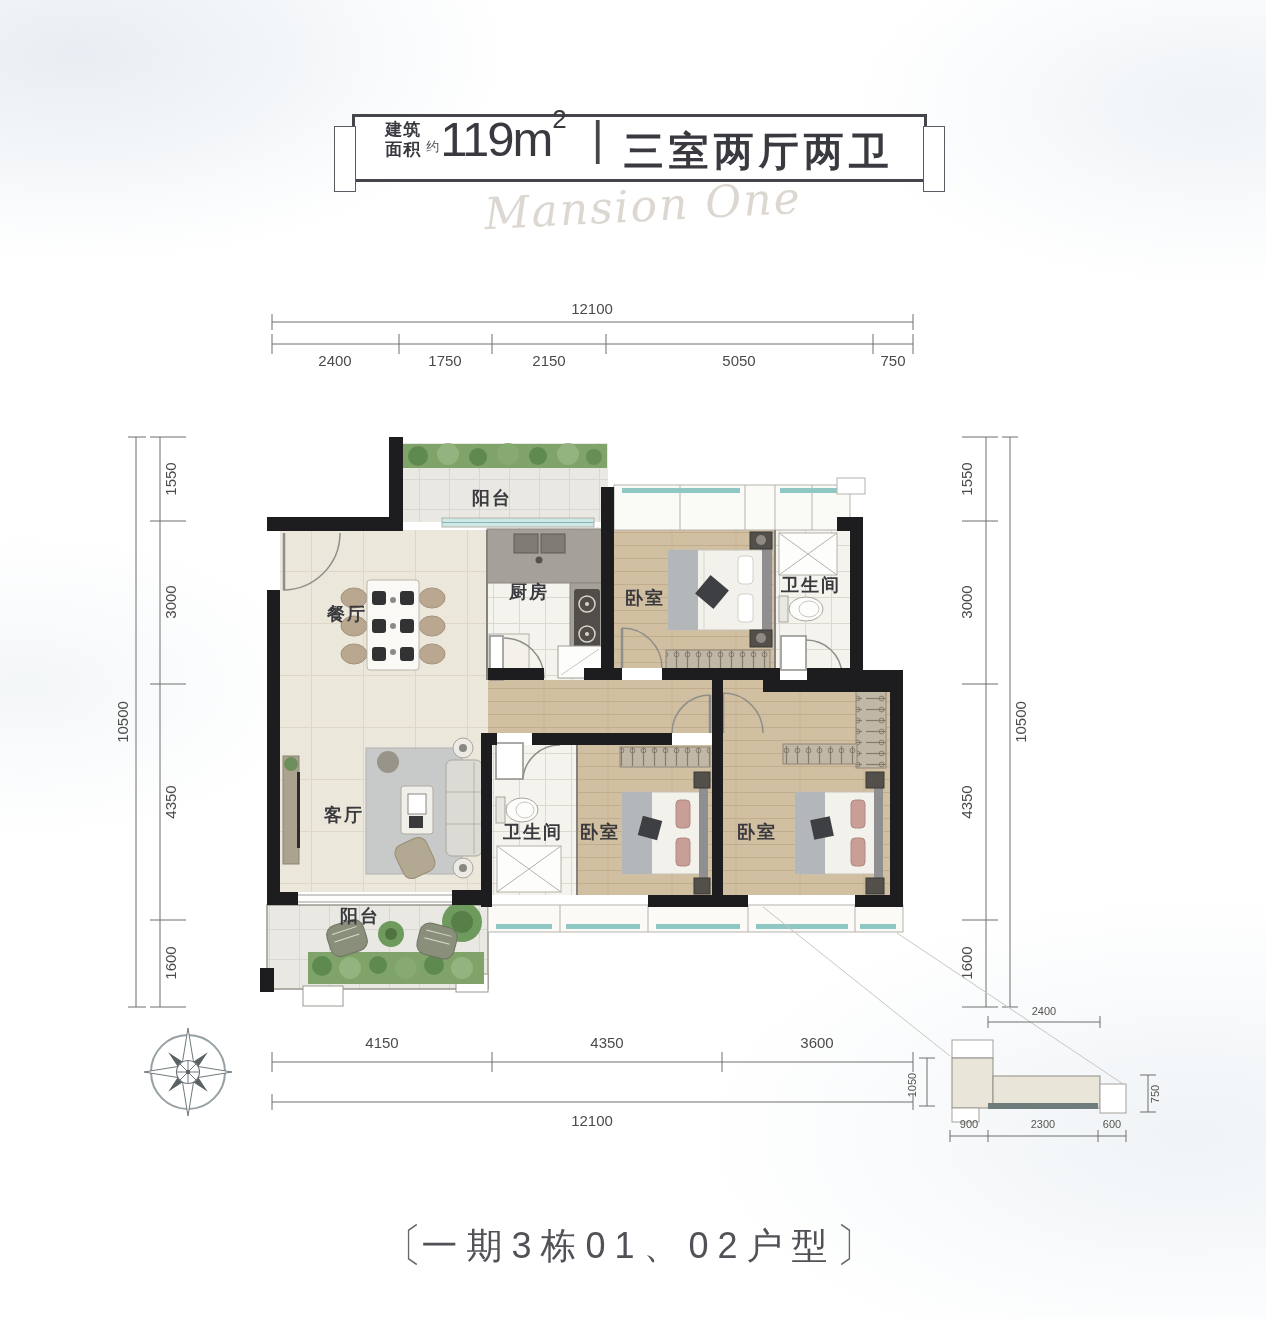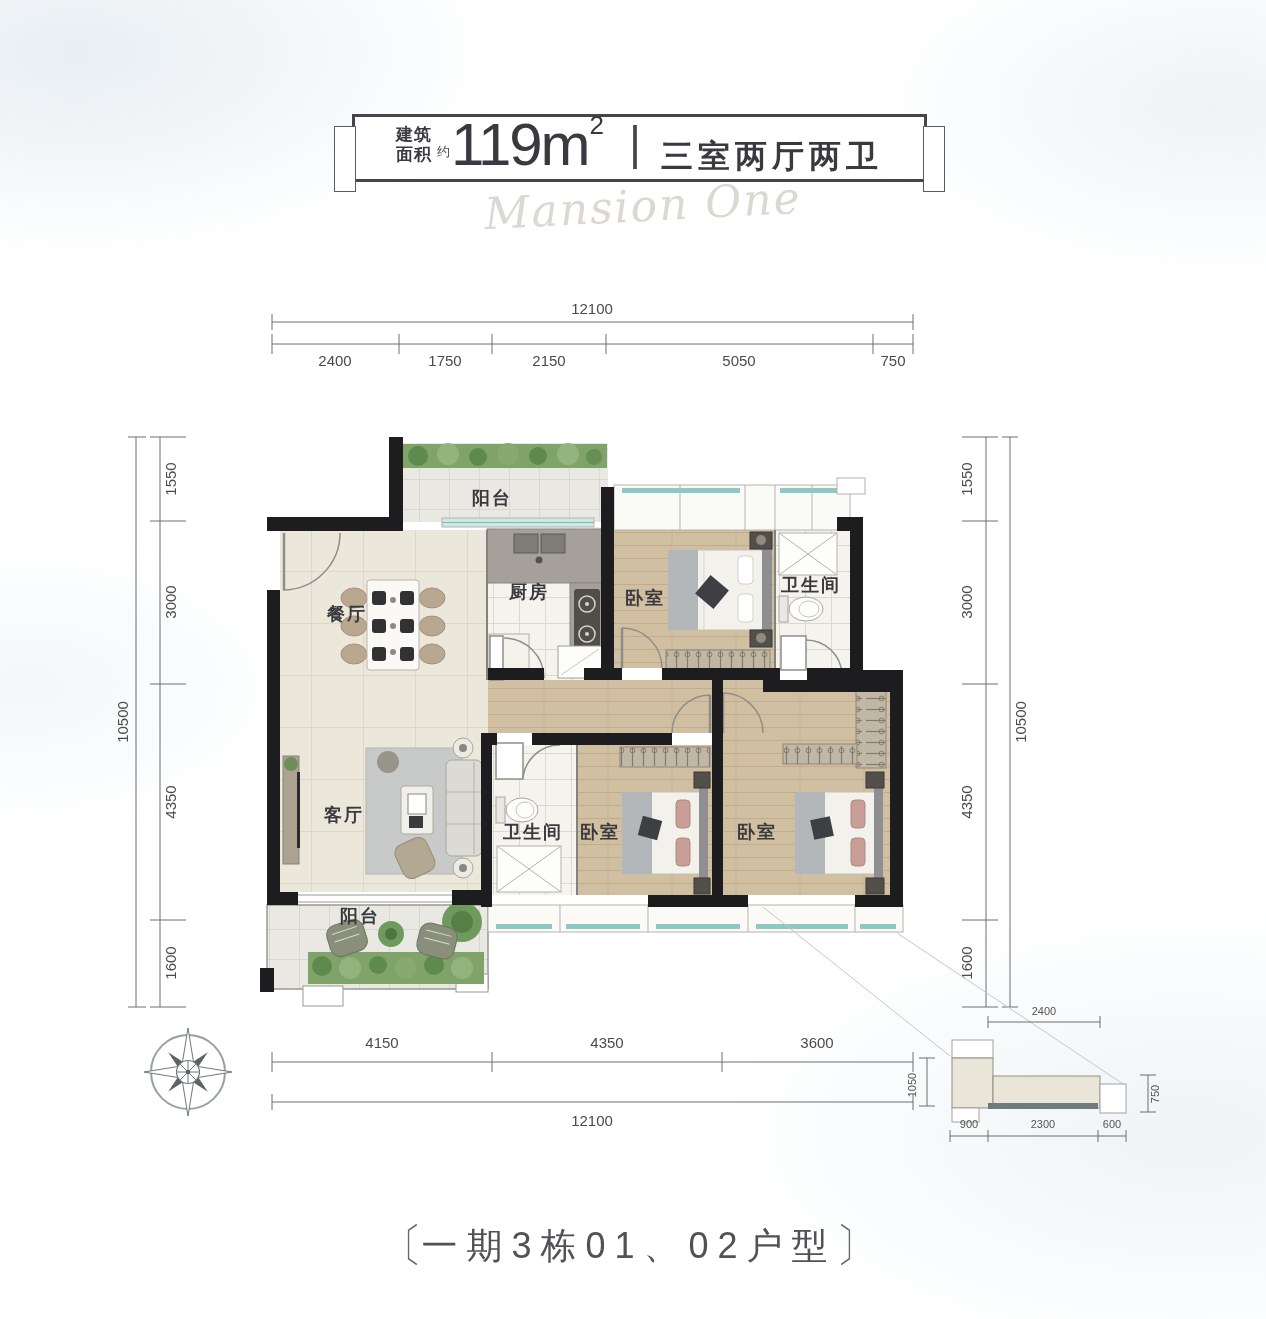--- a/index.html
+++ b/index.html
@@ -18,24 +18,24 @@
     position:absolute;left:352px;top:114px;width:575px;height:68px;
     background:#fff;border:3px solid #45454c;box-sizing:border-box;
     display:flex;align-items:flex-end;justify-content:center;z-index:3;
   }
   .tab{position:absolute;top:9px;height:64px;width:20px;background:#fff;border:1.5px solid #5a5a62;z-index:-1;}
   .tab-l{left:-21px}.tab-r{right:-21px}
   .title-inner{display:flex;align-items:center;color:#393940;white-space:nowrap;}
   .area-block{display:flex;align-items:center;}
   .area-label{display:flex;flex-direction:column;font-size:17px;font-weight:700;line-height:1.15;letter-spacing:1px;}
   .approx{font-size:13px;margin:14px 1px 0 5px;color:#4a4a50;}
-  .big{font-size:60px;font-weight:500;letter-spacing:-2px;line-height:1;}
+  .big{font-size:49px;font-weight:500;letter-spacing:-2px;line-height:1;}
   .sup{font-size:26px;font-weight:500;position:relative;top:-20px;left:1px;}
   .sep{font-size:46px;font-weight:200;margin:0 20px 4px 26px;color:#45454c;}
-  .spec{font-size:32px;font-weight:600;letter-spacing:5px;margin-top:24px;}
+  .spec{font-size:40px;font-weight:600;letter-spacing:5px;margin-top:24px;}
   .watermark{
     position:absolute;left:478px;top:180px;width:330px;text-align:center;z-index:2;
     font-family:"DejaVu Serif",serif;font-style:italic;font-size:44px;
     color:#dcd8d1;transform:rotate(-3deg);letter-spacing:2px;
   }
   
   .caption{
     position:absolute;left:0;right:8px;top:1222px;text-align:center;
     color:#515157;font-size:36px;letter-spacing:9px;font-weight:500;z-index:3;
   }

